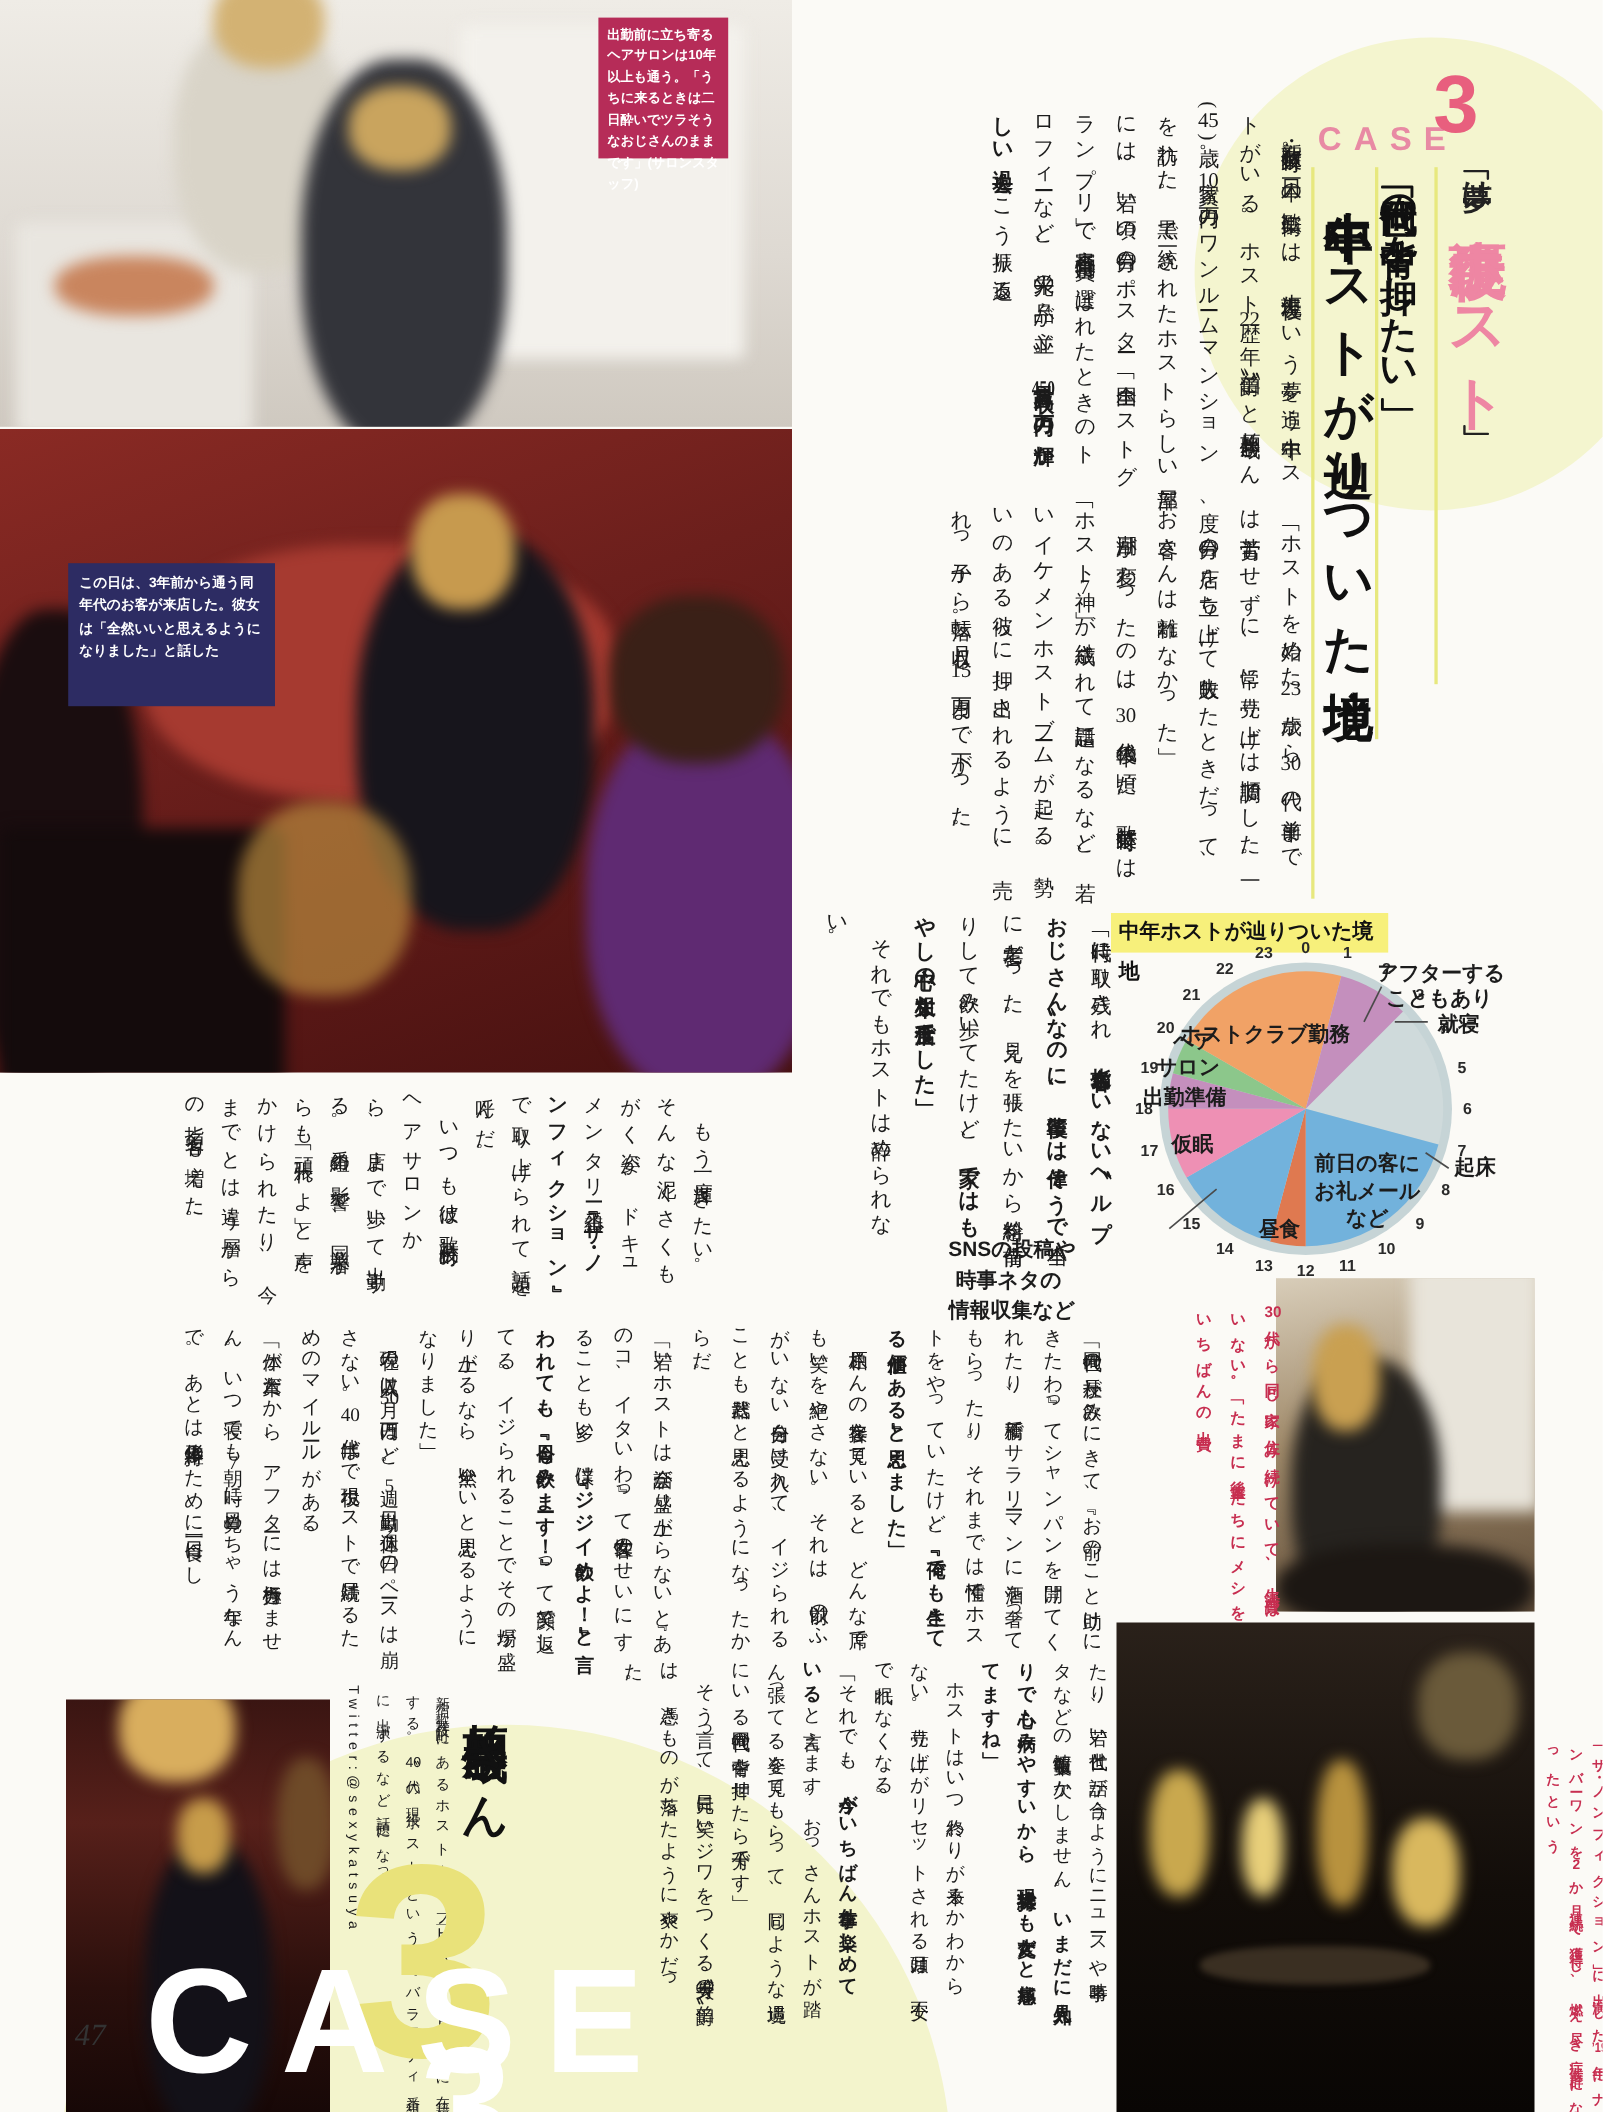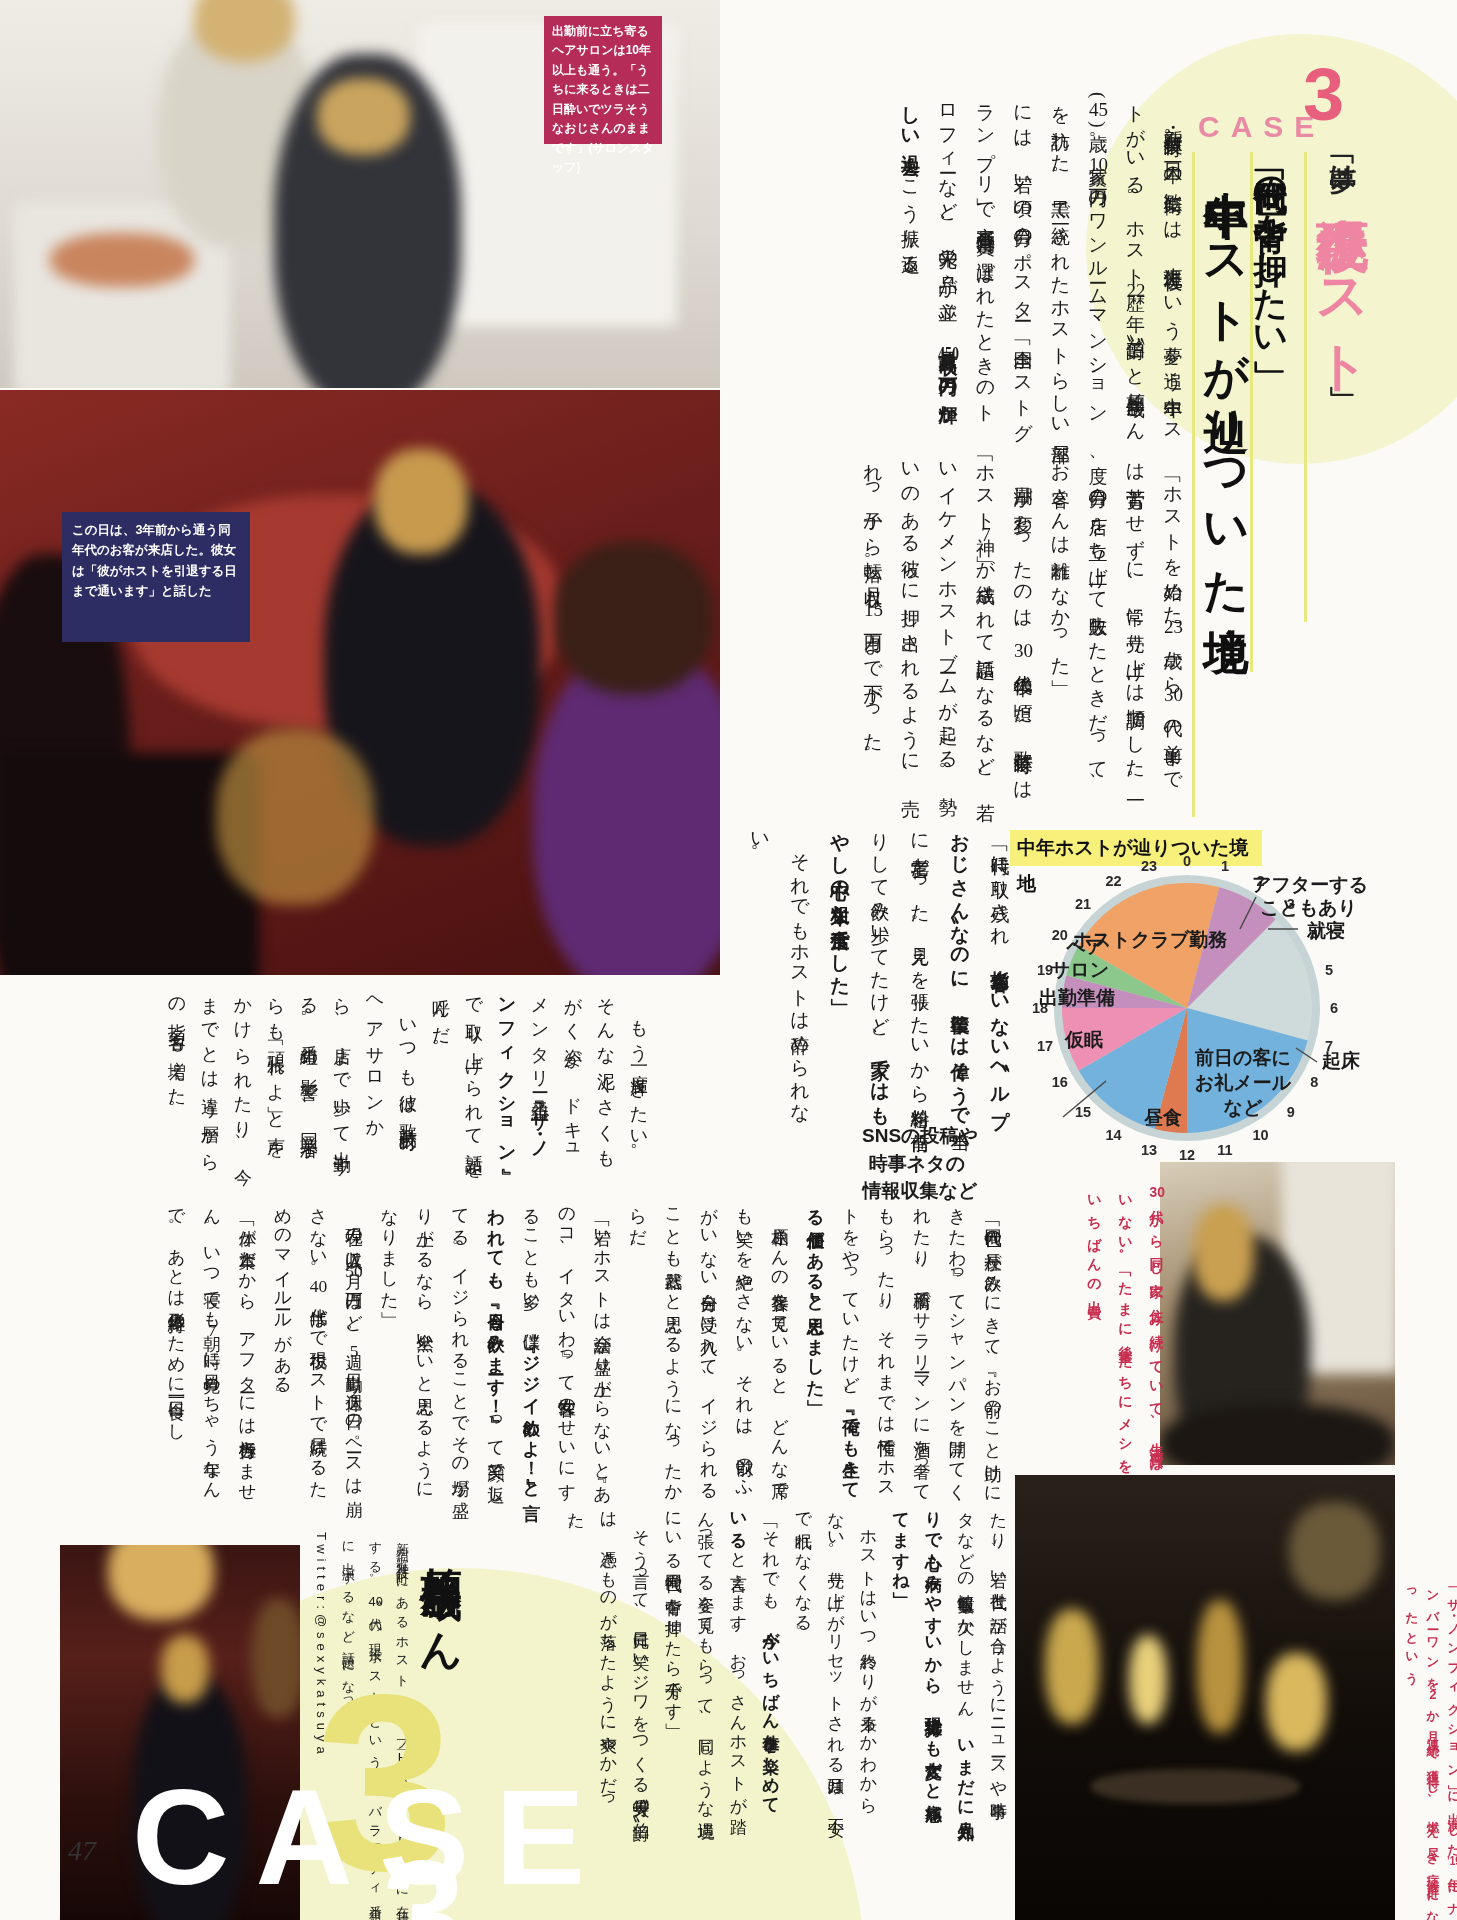--- a/index.html
+++ b/index.html
@@ -81,21 +81,21 @@
   <div class="photo" style="left:0;top:390px;width:720px;height:585px;background:linear-gradient(160deg,#8a2a24,#6c1f1c 40%,#471110);">
     <div class="blob" style="left:18%;top:18%;width:60%;height:40%;background:#a63a30;"></div>
     <div class="blob" style="left:-4%;top:28%;width:22%;height:75%;background:#1a0d0f;"></div>
     <div class="blob" style="left:0%;top:62%;width:36%;height:45%;background:#140b0c;border-radius:10px;"></div>
     <div class="blob" style="left:45%;top:16%;width:30%;height:62%;background:#17151c;"></div>
     <div class="blob" style="left:52%;top:10%;width:13%;height:18%;background:#c79a4e;"></div>
     <div class="blob" style="left:74%;top:44%;width:30%;height:60%;background:#5f2a72;"></div>
     <div class="blob" style="left:77%;top:26%;width:22%;height:26%;background:#3a2017;"></div>
     <div class="blob" style="left:30%;top:58%;width:22%;height:30%;background:#b98a3e;opacity:.7;"></div>
   </div>
-  <div class="cap" id="cap-couch">この日は、3年前から通う同年代のお客が来店した。彼女は「彼がホストを引退する日まで通います」と話した</div>
+  <div class="cap" id="cap-couch">この日は、3年前から通う同年代のお客が来店した。彼女は「全然いいと思えるようになりました」と話した</div>
 
   <div class="abs sans" id="case-top">CASE</div>
   <div class="abs sans" id="case-num-top">3</div>
   <div class="abs v sans" id="kicker"><span class="k-sm">「</span><span class="k-sm">夢は</span><span class="k-main">生涯現役ホスト</span><span class="k-sm">」</span></div>
   <div class="rule" style="left:1192px;top:152px;height:665px;"></div>
   <div class="rule" style="left:1250px;top:152px;height:520px;"></div>
   <div class="rule" style="left:1304px;top:152px;height:470px;"></div>
   <div class="abs v sans" id="hl1">「同世代の背中を押したい」</div>
   <div class="abs v sans" id="hl2">中年ホストが辿りついた境地</div>
 

